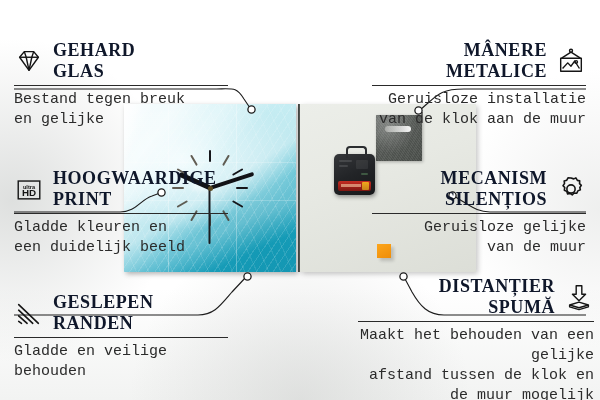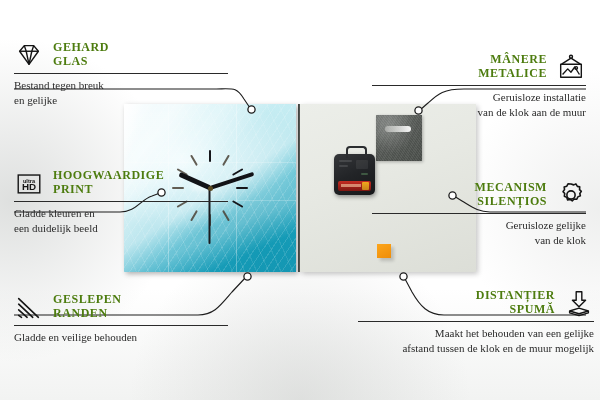--- a/index.html
+++ b/index.html
@@ -91,28 +91,28 @@
   .battery-lbl{position:absolute;left:3px;top:3px;width:20px;height:3px;background:rgba(255,220,180,.55);}
   .battery-plus{position:absolute;right:2px;top:1px;width:7px;height:8px;border-radius:1px;
     background:linear-gradient(180deg,#f0a81e,#c9821a);}
   .spacer-foam{position:absolute;left:77px;top:140px;width:14px;height:14px;
     background:linear-gradient(150deg,#fca61c,#ef8d08);
     box-shadow:3px 3px 3px rgba(0,0,0,.16);}
 
   
   .callout{position:absolute;width:214px;}
   .callout.left{text-align:left;}
-  .callout.right{text-align:right;margin-top:12px;}
+  .callout.right{text-align:right;}
   .co-head{display:flex;align-items:center;gap:9px;}
   .callout.right .co-head{justify-content:flex-end;}
   .co-icon{width:30px;height:30px;flex:0 0 30px;display:block;}
-  .co-title{font-size:12px;font-weight:bold;line-height:1.16;letter-spacing:.55px;
-    text-transform:uppercase;color:#4d7c0f;font-family:"Liberation Serif", serif;}
+  .co-title{font-size:18px;font-weight:bold;line-height:1.16;letter-spacing:.55px;
+    text-transform:uppercase;color:#0f172a;font-family:"Liberation Serif", serif;}
   .co-rule{height:1px;background:#2a2a2a;margin:3px 0 4px;}
-  .co-sub{font-size:11px;line-height:1.34;color:#2b2b2b;font-family:Liberation Serif, serif;}
+  .co-sub{font-size:15px;line-height:1.34;color:#2b2b2b;font-family:Liberation Mono, monospace;}
 
   .c1{left:14px;top:40px;}
   .c2{left:14px;top:168px;}
   .c3{left:14px;top:292px;}
   .c4{left:372px;top:40px;}
   .c5{left:372px;top:168px;}
   .c6{left:372px;top:276px;}
 
   .wires{position:absolute;inset:0;pointer-events:none;}
 </style>
@@ -313,21 +313,21 @@
       <svg class="co-icon" viewBox="0 0 32 32">
         <g fill="none" stroke="#151515" stroke-width="1.7" stroke-linejoin="round">
           <path d="M16 4.2 l2.9 1.0 2.3 -1.0 1.6 2.6 2.5 0.5 -0.2 2.9 1.9 1.9 -1.6 2.3 0.6 2.5 -2.7 1.1 -1.1 2.6 -2.8 -0.3 -2.1 1.9 -2.3 -1.5 -2.6 0.5 -1.0 -2.7 -2.5 -1.2 0.4 -2.8 -1.8 -2.1 1.6 -2.3 -0.4 -2.6 2.8 -0.9 1.3 -2.5z"></path>
           <circle cx="16" cy="16" r="4.4"></circle>
         </g>
       </svg>
     </div>
     <div class="co-rule"></div>
     <div class="co-sub">
       <div>Geruisloze gelijke</div>
-      <div>van de klok</div>
+      <div>van de muur</div>
     </div>
   </div>
 
   <div class="callout right c6" style="width:236px;left:358px;">
     <div class="co-head">
       <div class="co-title">
         <div>DISTANȚIER</div>
         <div>SPUMĂ</div>
       </div>
       <svg class="co-icon" viewBox="0 0 32 32">

